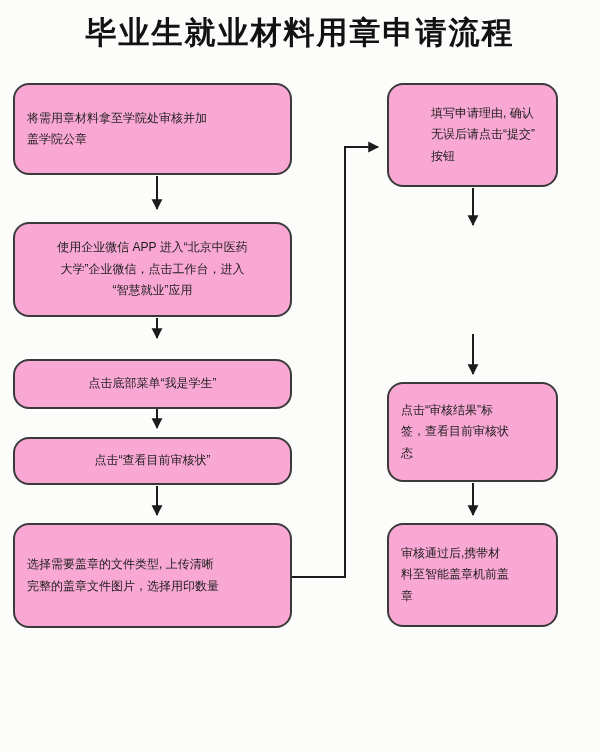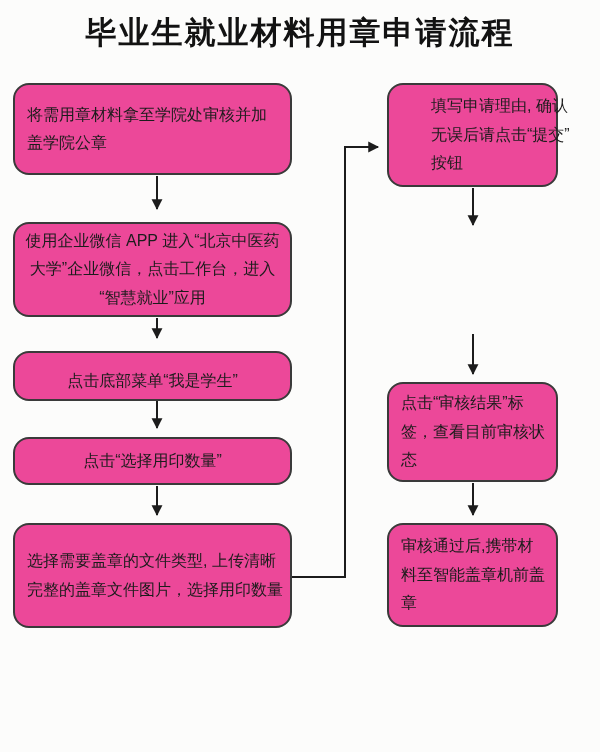--- a/index.html
+++ b/index.html
@@ -28,38 +28,38 @@
   .connectors {
     position: absolute;
     top: 0; left: 0;
     width: 600px; height: 752px;
   }
   .box {
     position: absolute;
     box-sizing: border-box;
     border: 2px solid #3a3a3a;
     border-radius: 16px;
-    background: #ec4899;
+    background: #f9a8d4;
     display: flex;
     align-items: center;
-    font-size: 16px;
+    font-size: 12px;
     line-height: 1.78;
     color: #1c1c1c;
     font-weight: 500;
   }
   .box .lbl { white-space: pre; display: block; width: 100%; }
   .align-left   { padding: 4px 12px; }
   .align-left .lbl   { text-align: left; }
   .align-center { padding: 4px 10px; }
   .align-center .lbl { text-align: center; }
 
   
   .l1 { left: 13px; top: 83px;  width: 279px; height: 92px;  }
   .l2 { left: 13px; top: 222px; width: 279px; height: 95px;  }
-  .l3 { left: 13px; top: 351px; width: 279px; height: 50px; align-items: flex-end;  }
+  .l3 { left: 13px; top: 359px; width: 279px; height: 50px;  }
   .l4 { left: 13px; top: 437px; width: 279px; height: 48px;  }
   .l5 { left: 13px; top: 523px; width: 279px; height: 105px; }
   
   .r1 { left: 387px; top: 83px;  width: 171px; height: 104px; padding-left: 42px; }
   .r2 { left: 387px; top: 232px; width: 171px; height: 101px; }
   .r3 { left: 387px; top: 382px; width: 171px; height: 100px; }
   .r4 { left: 387px; top: 523px; width: 171px; height: 104px; }
 </style>
 </head>
 <body>
@@ -92,21 +92,21 @@
   </div>
   <div class="box l2 align-center">
     <span class="lbl">使用企业微信 APP 进入“北京中医药
 大学”企业微信，点击工作台，进入
 “智慧就业”应用</span>
   </div>
   <div class="box l3 align-center">
     <span class="lbl">点击底部菜单“我是学生”</span>
   </div>
   <div class="box l4 align-center">
-    <span class="lbl">点击“选择用印数量”</span>
+    <span class="lbl">点击“查看目前审核状”</span>
   </div>
   <div class="box l5 align-left">
     <span class="lbl">选择需要盖章的文件类型, 上传清晰
 完整的盖章文件图片，选择用印数量</span>
   </div>
 
   <div class="box r1 align-left">
     <span class="lbl">填写申请理由, 确认
 无误后请点击“提交”
 按钮</span>

